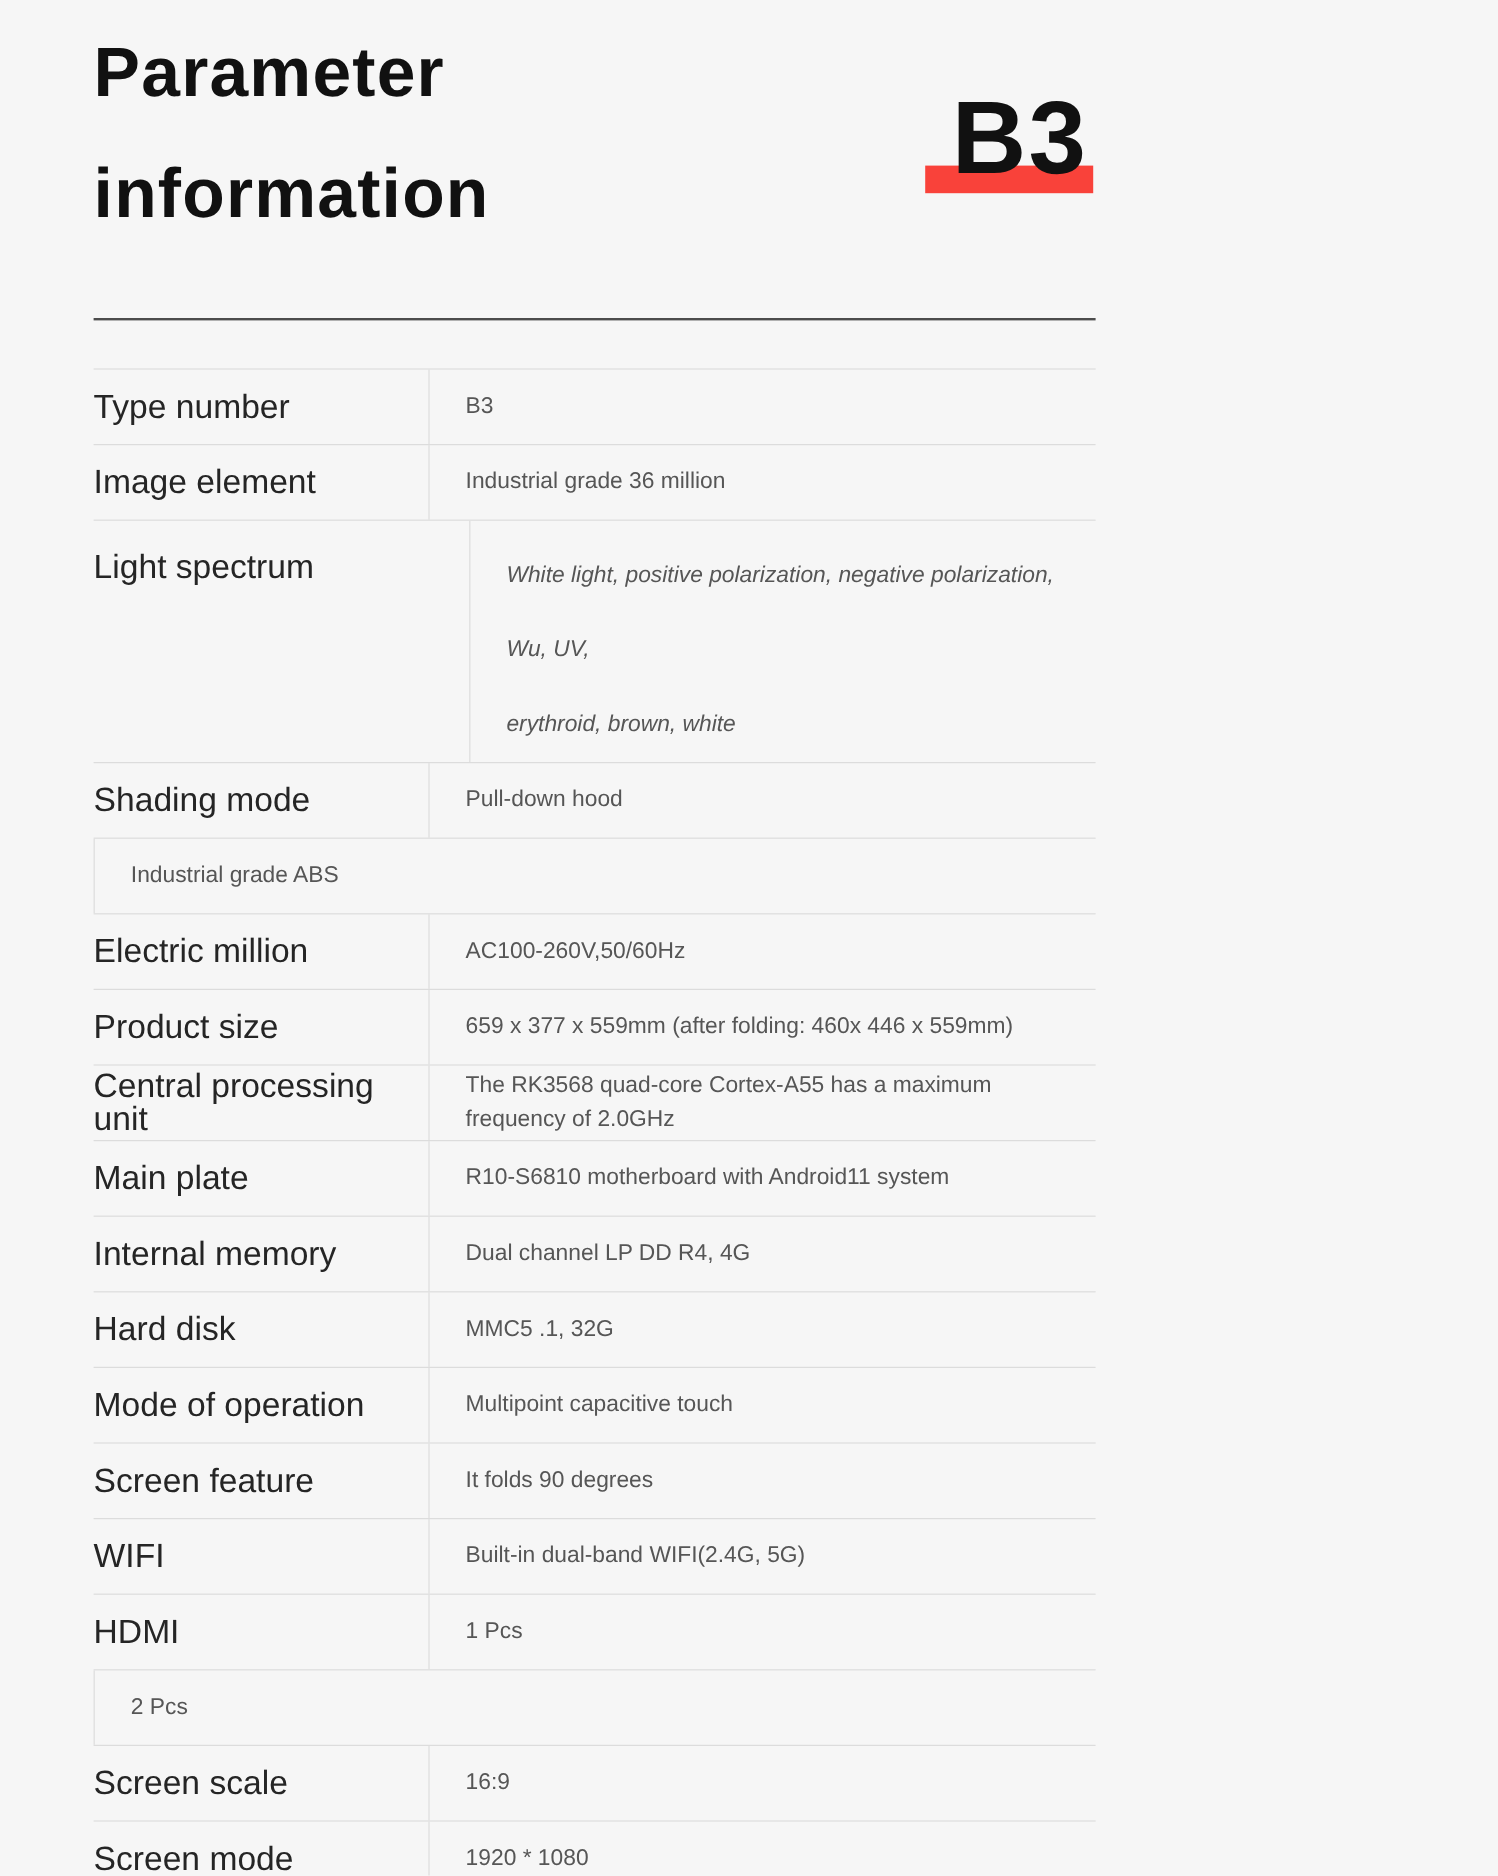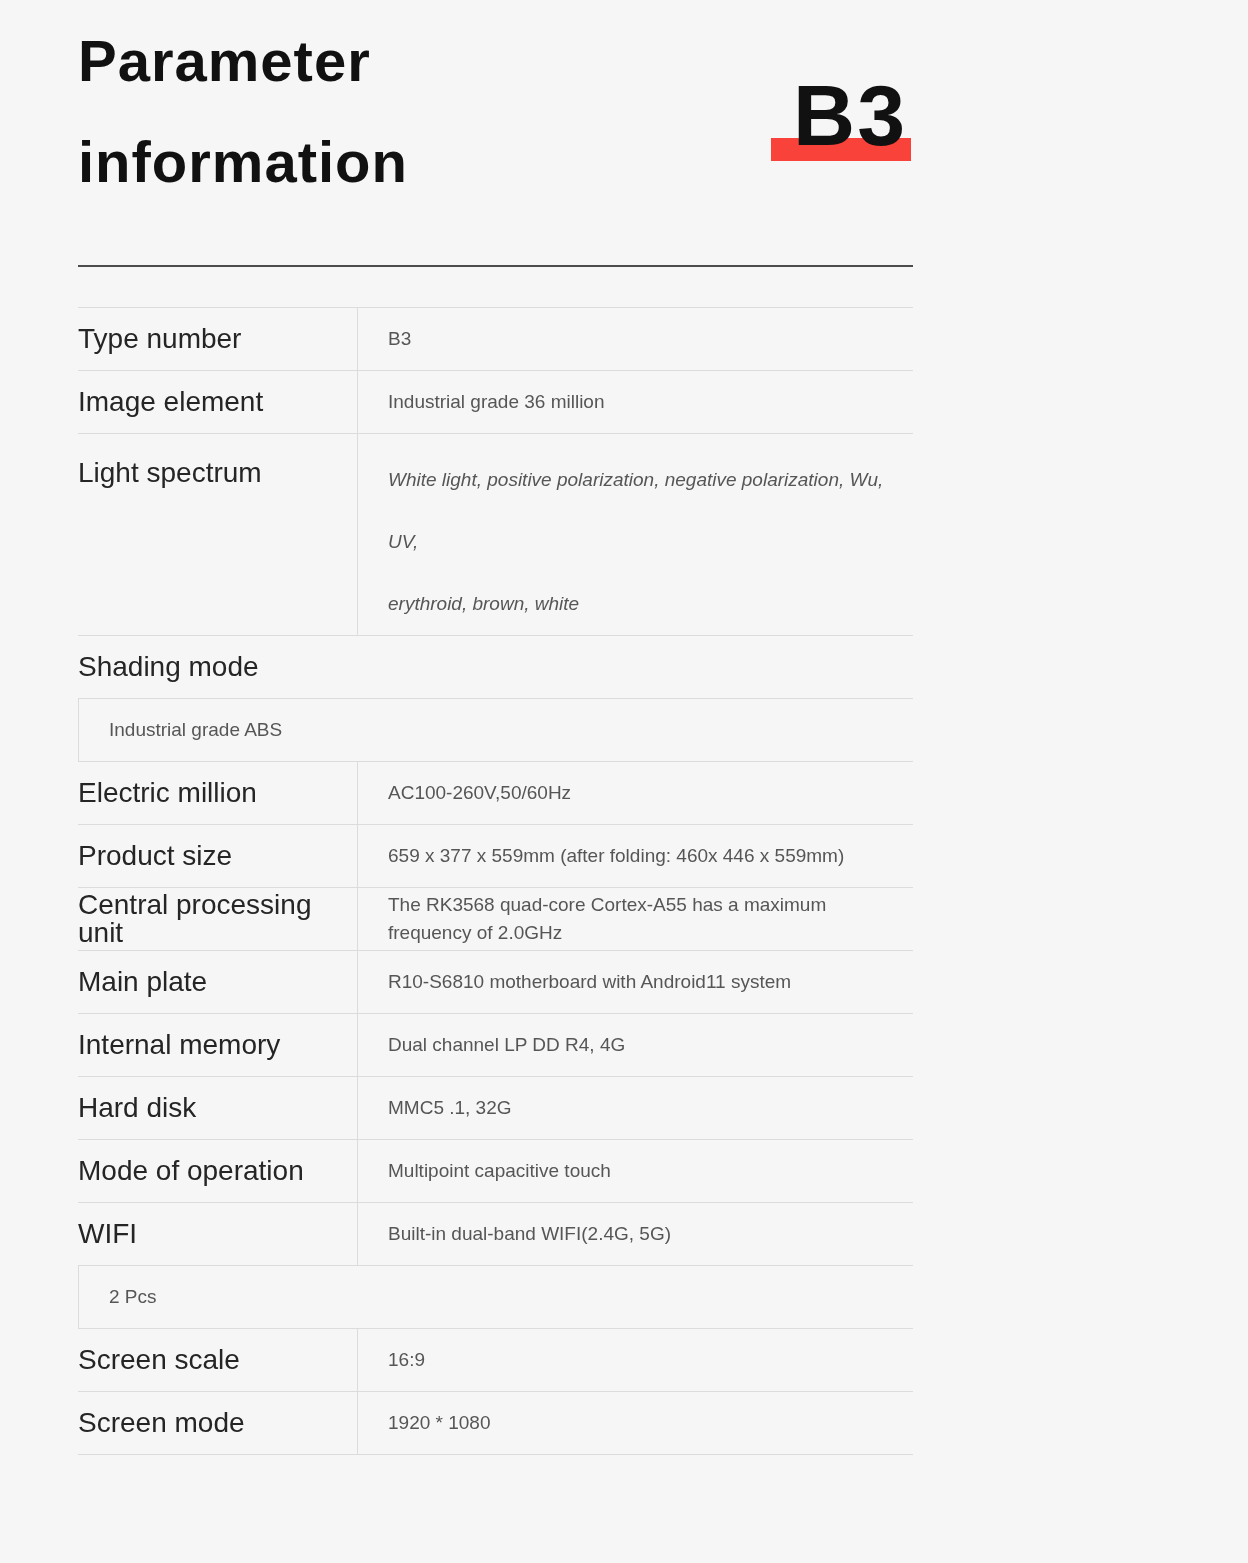--- a/index.html
+++ b/index.html
@@ -63,20 +63,21 @@
   }
   .row {
     display: flex;
     min-height: 63px;
     border-bottom: 1px solid #dcdcdc;
     align-items: center;
   }
   .row.tall {
     min-height: 126px;
     align-items: flex-start;
+    gap: 34px;
   }
   .row.tall .cell { padding-top: 15px; }
   .cell.label {
     width: 279px;
     flex: 0 0 279px;
     font-size: 28px;
     color: #252525;
     line-height: 28px;
   }
   .cell.value {
@@ -127,20 +128,21 @@
     </div>
 
     <div class="row tall">
       <div class="cell label">Light spectrum</div>
       <div class="cell value">White light, positive polarization, negative polarization, Wu, UV,
 erythroid, brown, white</div>
     </div>
 
     <div class="row">
       <div class="cell label">Shading mode</div>
+      <div class="cell value">Pull-down hood</div>
     </div>
 
     <div class="row">
       <div class="cell value">Industrial grade ABS</div>
     </div>
 
     <div class="row">
       <div class="cell label">Electric million</div>
       <div class="cell value">AC100-260V,50/60Hz</div>
     </div>
@@ -168,26 +170,34 @@
     <div class="row">
       <div class="cell label">Hard disk</div>
       <div class="cell value">MMC5 .1, 32G</div>
     </div>
 
     <div class="row">
       <div class="cell label">Mode of operation</div>
       <div class="cell value">Multipoint capacitive touch</div>
     </div>
 
+    <div class="row">
+      <div class="cell label">Screen feature</div>
+      <div class="cell value">It folds 90 degrees</div>
+    </div>
 
     <div class="row">
       <div class="cell label">WIFI</div>
       <div class="cell value">Built-in dual-band WIFI(2.4G, 5G)</div>
     </div>
 
+    <div class="row">
+      <div class="cell label">HDMI</div>
+      <div class="cell value">1 Pcs</div>
+    </div>
 
     <div class="row">
       <div class="cell value">2 Pcs</div>
     </div>
 
     <div class="row">
       <div class="cell label">Screen scale</div>
       <div class="cell value">16:9</div>
     </div>
 

